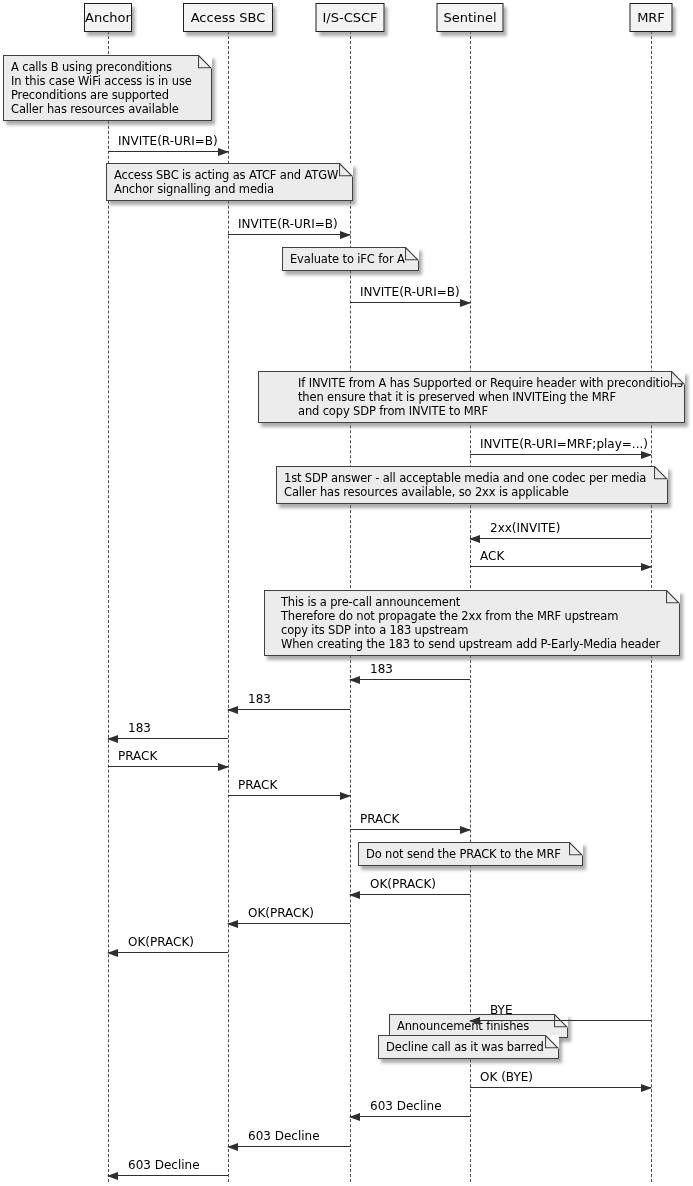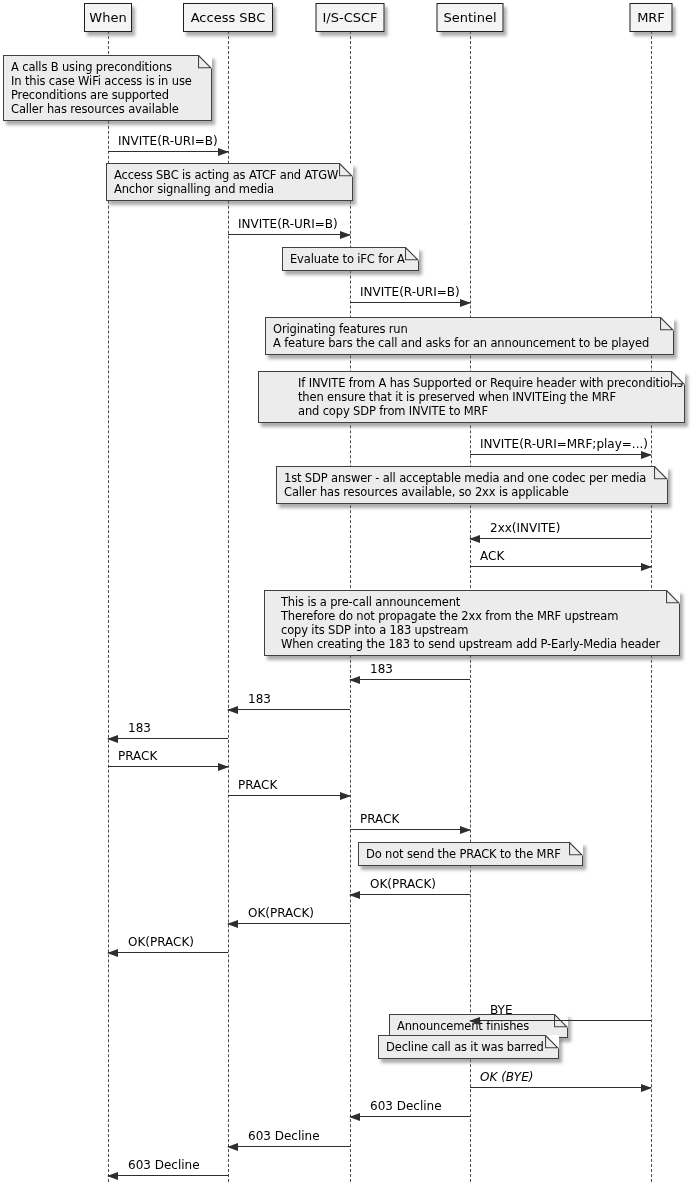--- a/index.html
+++ b/index.html
@@ -47,21 +47,21 @@
 </style>
 </head>
 <body>
 
 <div id="canvas">
     <div class="lifeline" style="left: 107.5px;"></div>
     <div class="lifeline" style="left: 227.5px;"></div>
     <div class="lifeline" style="left: 349.5px;"></div>
     <div class="lifeline" style="left: 469.5px;"></div>
     <div class="lifeline" style="left: 650.5px;"></div>
-    <div class="participant" style="left: 108px; width: 48px;">When</div>
+    <div class="participant" style="left: 108px; width: 48px;">Anchor</div>
     <div class="participant" style="left: 228px; width: 90px;">Access SBC</div>
     <div class="participant" style="left: 350px; width: 69px;">I/S-CSCF</div>
     <div class="participant" style="left: 470px; width: 67px;">Sentinel</div>
     <div class="participant" style="left: 651px; width: 43px;">MRF</div>
     <div class="note" style="left: 3px; top: 55px; width: 209px;">
       <div class="note-text">A calls B using preconditions
 In this case WiFi access is in use
 Preconditions are supported
 Caller has resources available</div>
       <svg class="note-fold" width="14" height="14" viewBox="0 0 14 14">
@@ -92,28 +92,20 @@
       <svg class="note-fold" width="14" height="14" viewBox="0 0 14 14">
         <path class="cut" d="M0 0 L14 0 L14 14 Z"></path>
         <path class="flap" d="M0.5 0.5 L12.8 12.8 L0.5 12.8 Z"></path>
       </svg>
     </div>
     <div class="message dir-right" style="left: 350px; width: 120px; top: 284px;">
       <div class="msg-label">INVITE(R-URI=B)</div>
       <div class="msg-line"></div>
       <div class="msg-arrow"></div>
     </div>
-    <div class="note" style="left: 265px; top: 317px; width: 409px;">
-      <div class="note-text">Originating features run
-A feature bars the call and asks for an announcement to be played</div>
-      <svg class="note-fold" width="14" height="14" viewBox="0 0 14 14">
-        <path class="cut" d="M0 0 L14 0 L14 14 Z"></path>
-        <path class="flap" d="M0.5 0.5 L12.8 12.8 L0.5 12.8 Z"></path>
-      </svg>
-    </div>
     <div class="note" style="left: 258px; top: 371px; width: 427px; padding-left: 32px;">
       <div class="note-text">If INVITE from A has Supported or Require header with preconditions
 then ensure that it is preserved when INVITEing the MRF
 and copy SDP from INVITE to MRF</div>
       <svg class="note-fold" width="14" height="14" viewBox="0 0 14 14">
         <path class="cut" d="M0 0 L14 0 L14 14 Z"></path>
         <path class="flap" d="M0.5 0.5 L12.8 12.8 L0.5 12.8 Z"></path>
       </svg>
     </div>
     <div class="message dir-right" style="left: 470px; width: 181px; top: 436px;">
@@ -213,21 +205,21 @@
       <div class="msg-line"></div>
       <div class="msg-arrow"></div>
     </div>
     <div class="note" style="left: 378px; top: 1035px; width: 181px;">
       <div class="note-text">Decline call as it was barred</div>
       <svg class="note-fold" width="14" height="14" viewBox="0 0 14 14">
         <path class="cut" d="M0 0 L14 0 L14 14 Z"></path>
         <path class="flap" d="M0.5 0.5 L12.8 12.8 L0.5 12.8 Z"></path>
       </svg>
     </div>
-    <div class="message dir-right" style="left: 470px; width: 181px; top: 1069px; font-style: italic;">
+    <div class="message dir-right" style="left: 470px; width: 181px; top: 1069px;">
       <div class="msg-label">OK (BYE)</div>
       <div class="msg-line"></div>
       <div class="msg-arrow"></div>
     </div>
     <div class="message dir-left" style="left: 350px; width: 120px; top: 1098px;">
       <div class="msg-label">603 Decline</div>
       <div class="msg-line"></div>
       <div class="msg-arrow"></div>
     </div>
     <div class="message dir-left" style="left: 228px; width: 122px; top: 1128px;">

